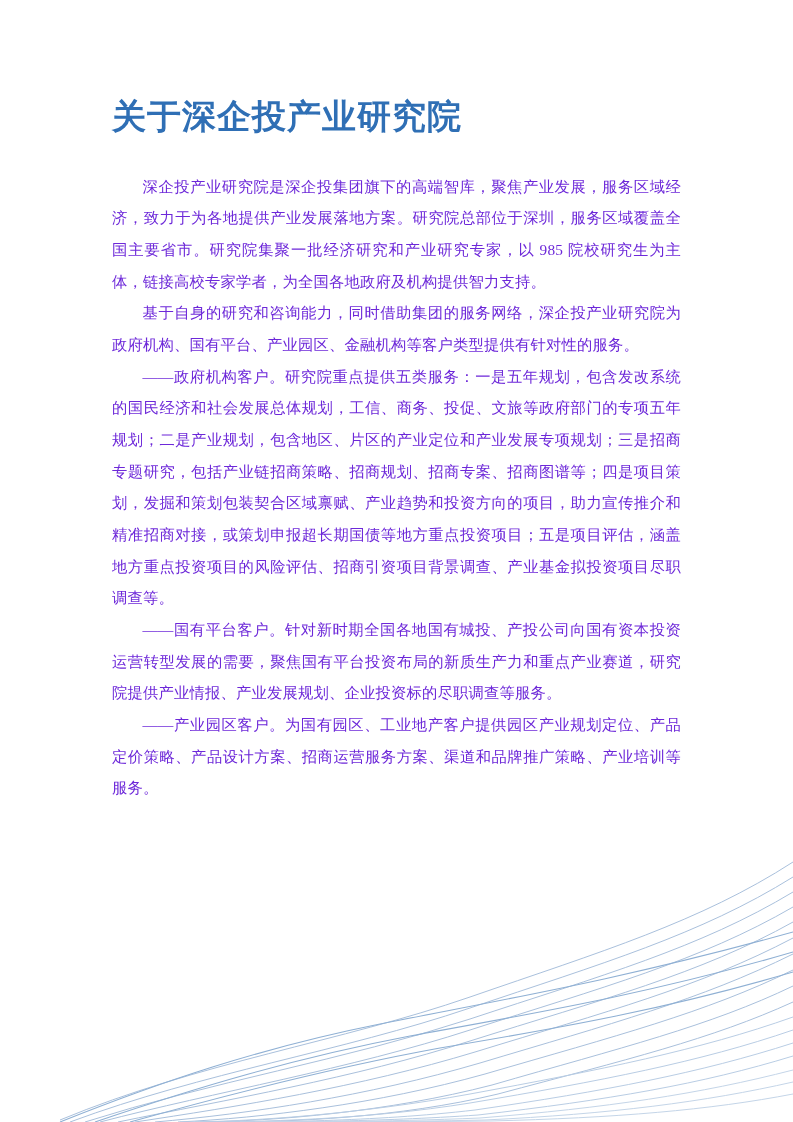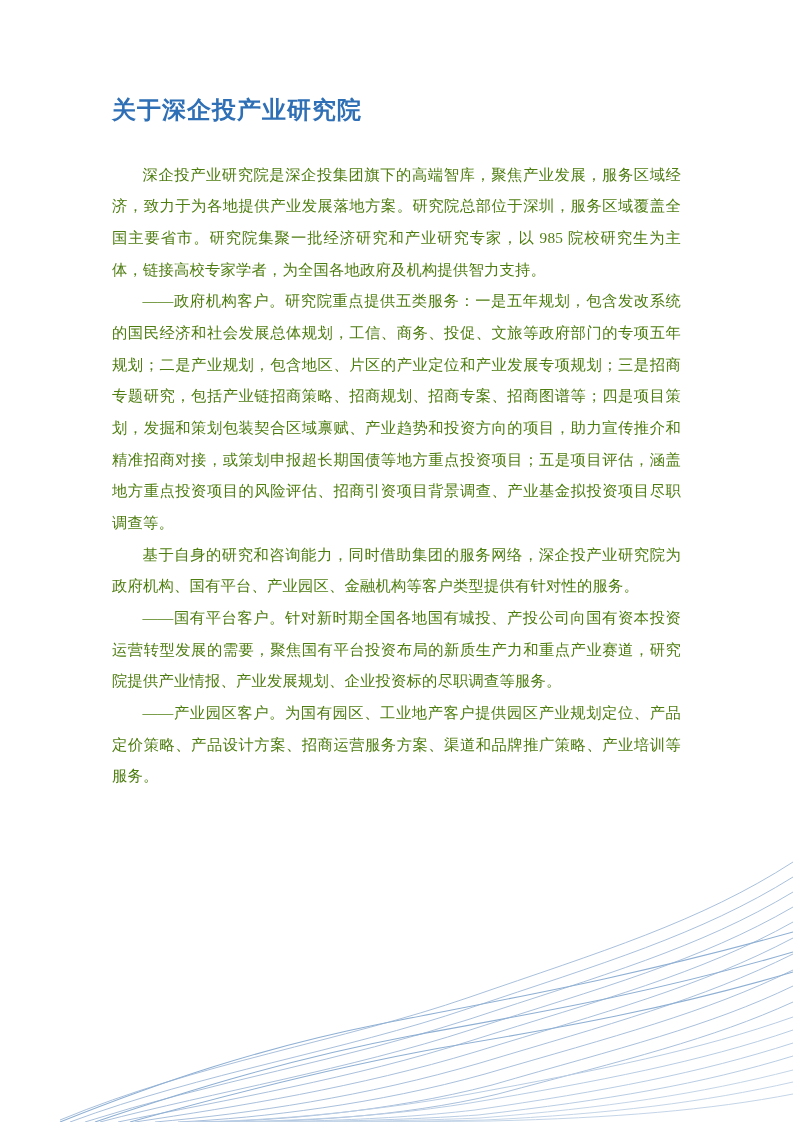--- a/index.html
+++ b/index.html
@@ -31,31 +31,31 @@
     z-index: 0;
   }
   .content {
     position: relative;
     z-index: 2;
     padding: 96px 112px 0 112px;
     box-sizing: border-box;
   }
   .doc-title {
     font-family: "Liberation Sans", sans-serif;
-    font-size: 24px;
+    font-size: 34px;
     font-weight: bold;
     color: #2f6fb5;
     letter-spacing: 1px;
     margin: 0 0 34px 0;
     line-height: 1.2;
   }
   .para {
     font-size: 15.3px;
     line-height: 2.07;
-    color: #4d7c0f;
+    color: #6d28d9;
     margin: 0;
     text-align: justify;
     text-justify: inter-ideograph;
     text-indent: 2em;
     letter-spacing: 0.2px;
   }
 </style>
 </head>
 <body>
 
@@ -89,19 +89,19 @@
       <path d="M60 320 C160 280 260 246 380 222 C500 198 620 178 793 130"></path>
       <path d="M95 320 C195 286 295 256 410 234 C530 212 650 192 793 150"></path>
       <path d="M130 320 C230 292 330 266 440 246 C560 226 672 206 793 170"></path>
     </g>
   </svg>
 
   <div class="content">
     <h1 class="doc-title">关于深企投产业研究院</h1>
 
     <p class="para">深企投产业研究院是深企投集团旗下的高端智库，聚焦产业发展，服务区域经济，致力于为各地提供产业发展落地方案。研究院总部位于深圳，服务区域覆盖全国主要省市。研究院集聚一批经济研究和产业研究专家，以 985 院校研究生为主体，链接高校专家学者，为全国各地政府及机构提供智力支持。</p>
+    <p class="para">基于自身的研究和咨询能力，同时借助集团的服务网络，深企投产业研究院为政府机构、国有平台、产业园区、金融机构等客户类型提供有针对性的服务。</p>
     <p class="para">——政府机构客户。研究院重点提供五类服务：一是五年规划，包含发改系统的国民经济和社会发展总体规划，工信、商务、投促、文旅等政府部门的专项五年规划；二是产业规划，包含地区、片区的产业定位和产业发展专项规划；三是招商专题研究，包括产业链招商策略、招商规划、招商专案、招商图谱等；四是项目策划，发掘和策划包装契合区域禀赋、产业趋势和投资方向的项目，助力宣传推介和精准招商对接，或策划申报超长期国债等地方重点投资项目；五是项目评估，涵盖地方重点投资项目的风险评估、招商引资项目背景调查、产业基金拟投资项目尽职调查等。</p>
-    <p class="para">基于自身的研究和咨询能力，同时借助集团的服务网络，深企投产业研究院为政府机构、国有平台、产业园区、金融机构等客户类型提供有针对性的服务。</p>
     <p class="para">——国有平台客户。针对新时期全国各地国有城投、产投公司向国有资本投资运营转型发展的需要，聚焦国有平台投资布局的新质生产力和重点产业赛道，研究院提供产业情报、产业发展规划、企业投资标的尽职调查等服务。</p>
     <p class="para">——产业园区客户。为国有园区、工业地产客户提供园区产业规划定位、产品定价策略、产品设计方案、招商运营服务方案、渠道和品牌推广策略、产业培训等服务。</p>
   </div>
 
 </div>
 
 </body></html>

